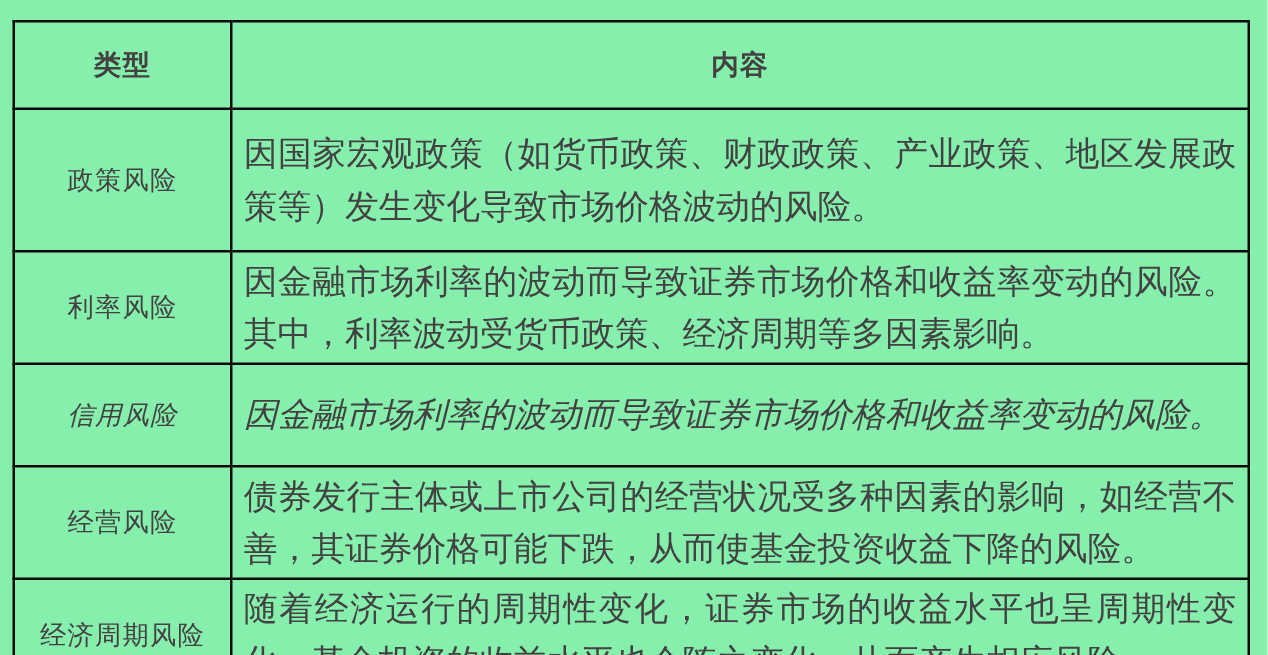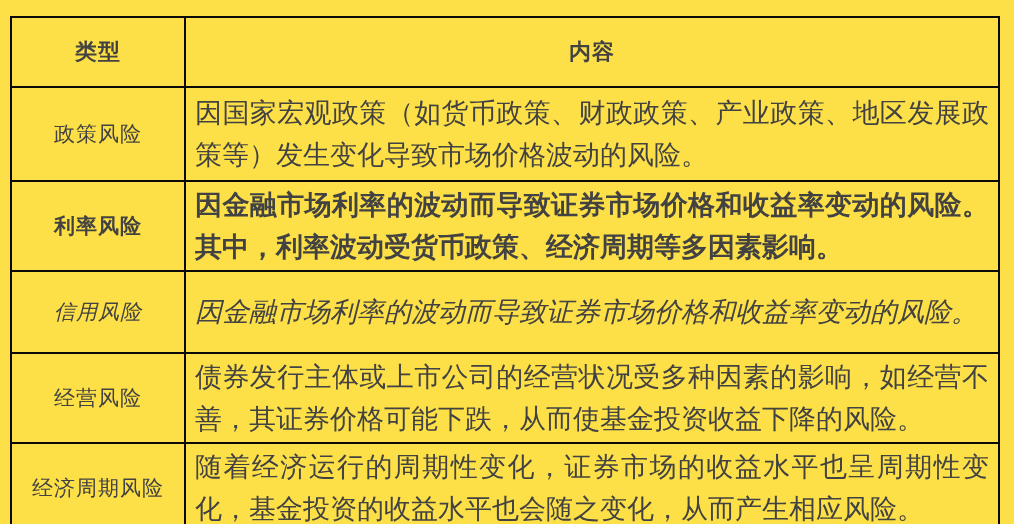--- a/index.html
+++ b/index.html
@@ -6,41 +6,41 @@
   html, body {
     width: 1014px;
     height: 524px;
     background: #ffffff;
     font-family: "Liberation Serif", "DejaVu Serif", serif;
   }
   .page {
     position: relative;
     width: 1014px;
     height: 524px;
-    background: #fde047;
+    background: #86efac;
     overflow: hidden;
   }
   table.risk-table {
     position: absolute;
     left: 10px;
     top: 16px;
     width: 990px;
     border-collapse: collapse;
     table-layout: fixed;
   }
   table.risk-table th,
   table.risk-table td {
     border: 2px solid #0a0a0a;
     vertical-align: middle;
     color: #424242;
   }
   col.type-col { width: 174px; }
   tr.header-row { height: 70px; }
-  tr.row-0 { height: 94px; padding-left: 29px; }
-  tr.row-1 { height: 83px; font-weight: bold; }
+  tr.row-0 { height: 114px; padding-left: 29px; }
+  tr.row-1 { height: 83px; }
   tr.row-2 { height: 82px; font-style: italic; }
   tr.row-3 { height: 88px; border-radius: 23px; }
   tr.row-4 { height: 80px; }
   th.col-header {
     font-size: 22px;
     font-weight: bold;
     text-align: center;
     letter-spacing: 1px;
   }
   td.type-cell {

